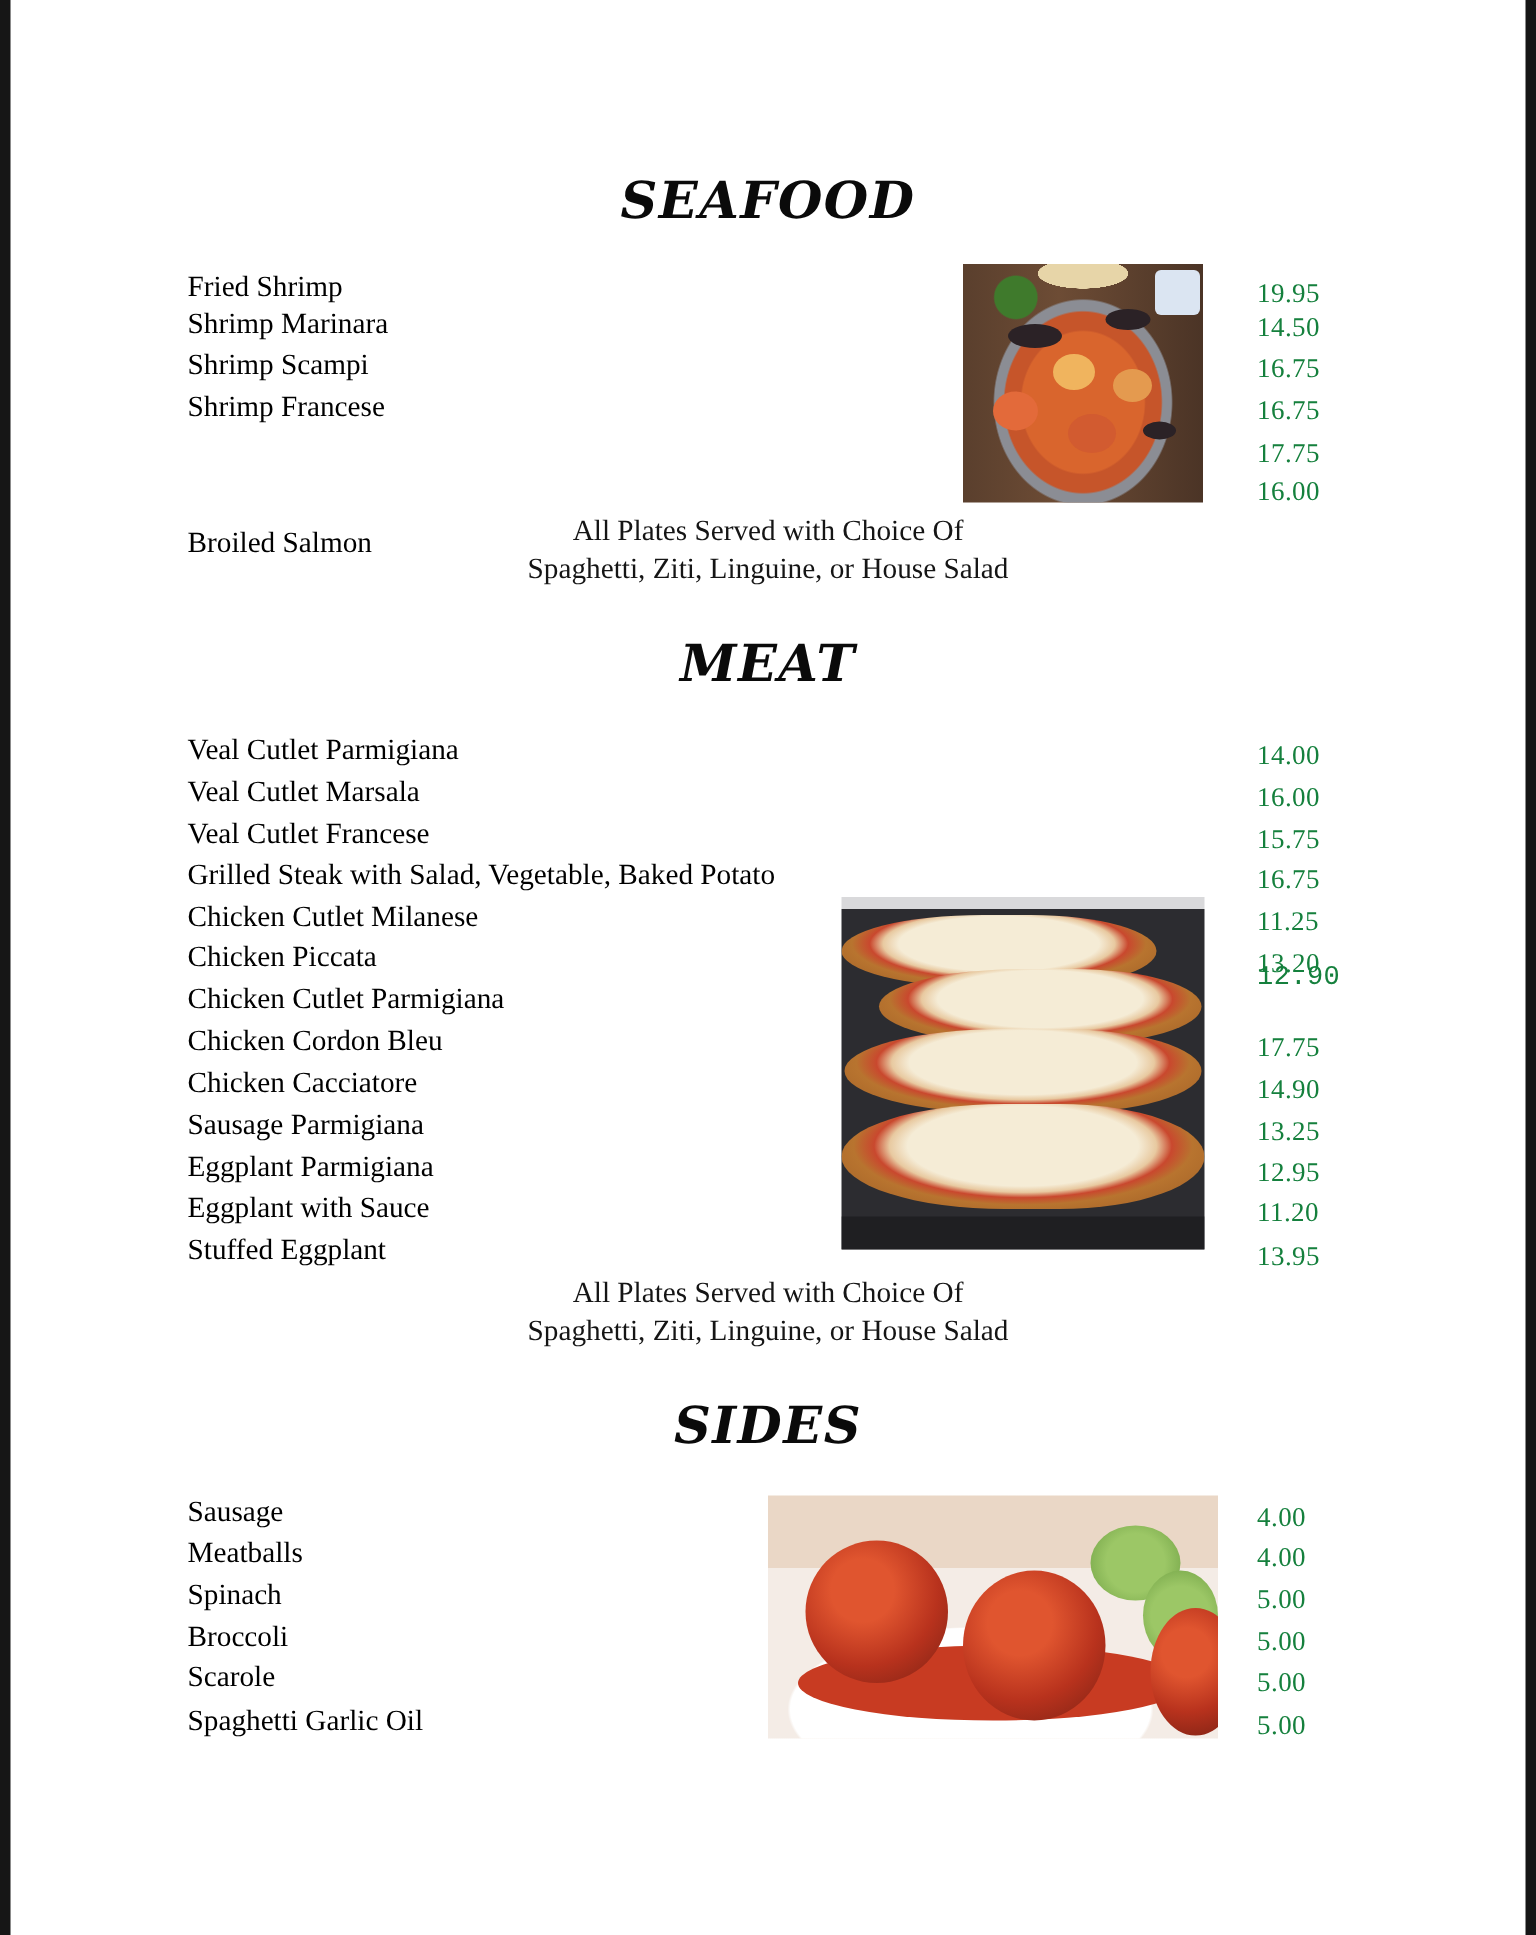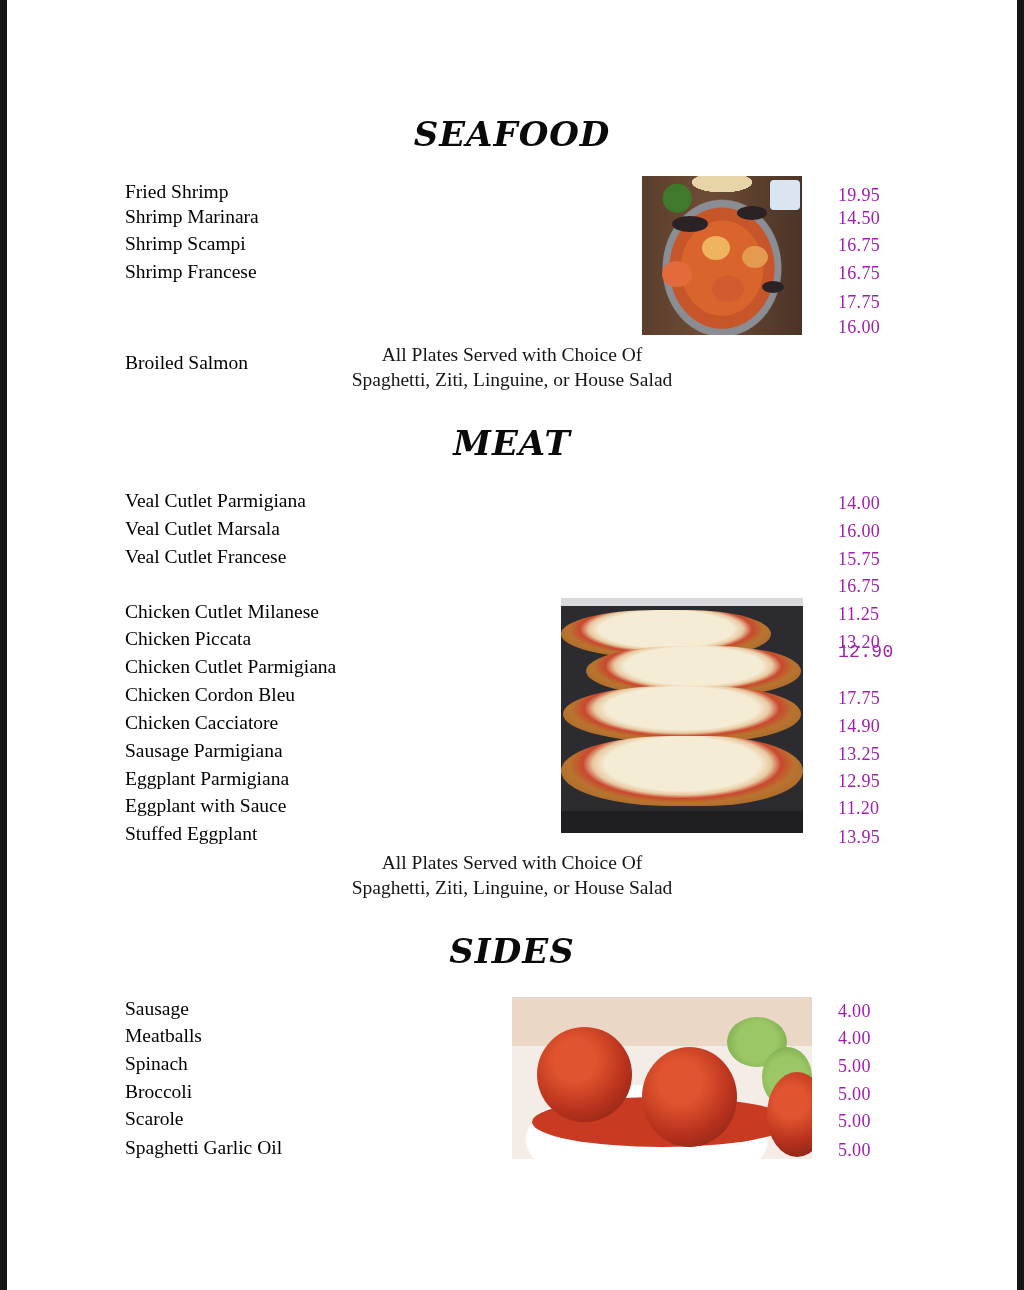--- a/index.html
+++ b/index.html
@@ -36,21 +36,21 @@
       line-height: 24px;
       white-space: nowrap;
       color: #000000;
     }
     .price {
       position: absolute;
       left: 831px;
       font-size: 18px;
       line-height: 24px;
       white-space: nowrap;
-      color: #a21caf;
+      color: #15803d;
       letter-spacing: 0.3px;
     }
     .note {
       position: absolute;
       left: 0; width: 1010px;
       text-align: center;
       font-size: 19.5px;
       line-height: 25px;
       color: #151515;
     }
@@ -128,20 +128,21 @@
   </div>
 
   <div class="note" style="top:342px;">All Plates Served with Choice Of</div>
   <div class="note" style="top:367px;">Spaghetti, Ziti, Linguine, or House Salad</div>
 
   <h1 class="heading" style="top:423px;">MEAT</h1>
 
   <div class="item" style="top:489px;">Veal Cutlet Parmigiana</div>
   <div class="item" style="top:517px;">Veal Cutlet Marsala</div>
   <div class="item" style="top:545px;">Veal Cutlet Francese</div>
+  <div class="item" style="top:572px;">Grilled Steak with Salad, Vegetable, Baked Potato</div>
   <div class="item" style="top:600px;">Chicken Cutlet Milanese</div>
   <div class="item" style="top:627px;">Chicken Piccata</div>
   <div class="item" style="top:655px;">Chicken Cutlet Parmigiana</div>
   <div class="item" style="top:683px;">Chicken Cordon Bleu</div>
   <div class="item" style="top:711px;">Chicken Cacciatore</div>
   <div class="item" style="top:739px;">Sausage Parmigiana</div>
   <div class="item" style="top:767px;">Eggplant Parmigiana</div>
   <div class="item" style="top:794px;">Eggplant with Sauce</div>
   <div class="item" style="top:822px;">Stuffed Eggplant</div>
 

